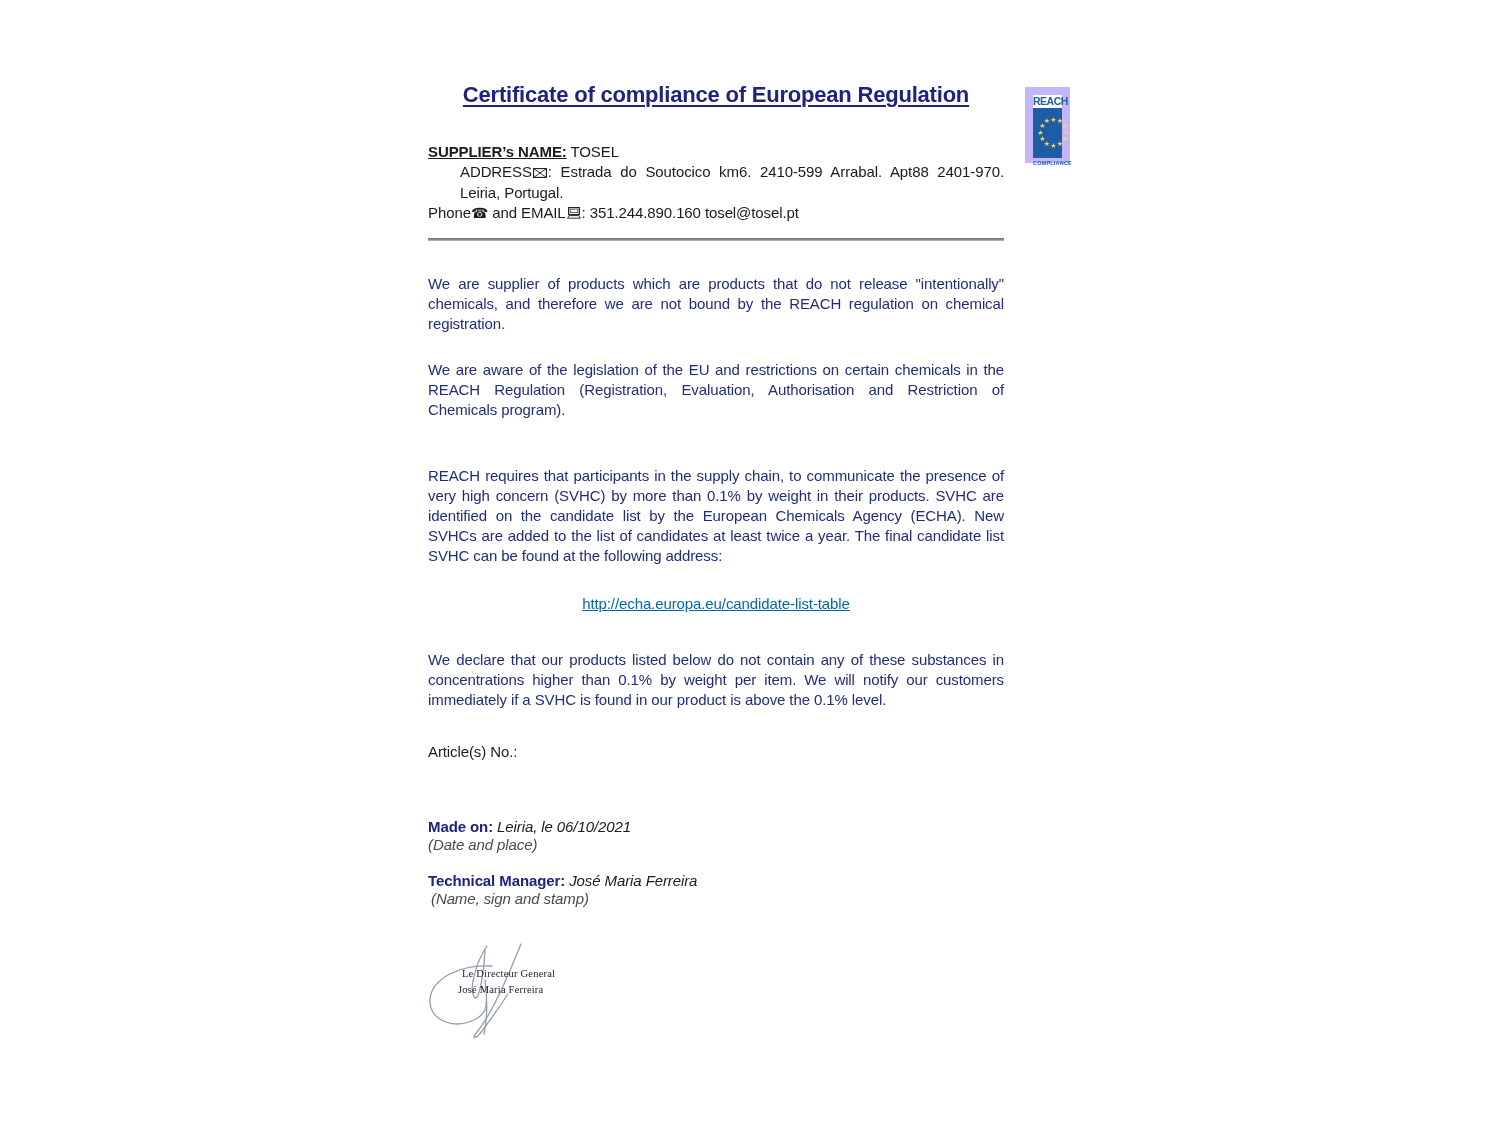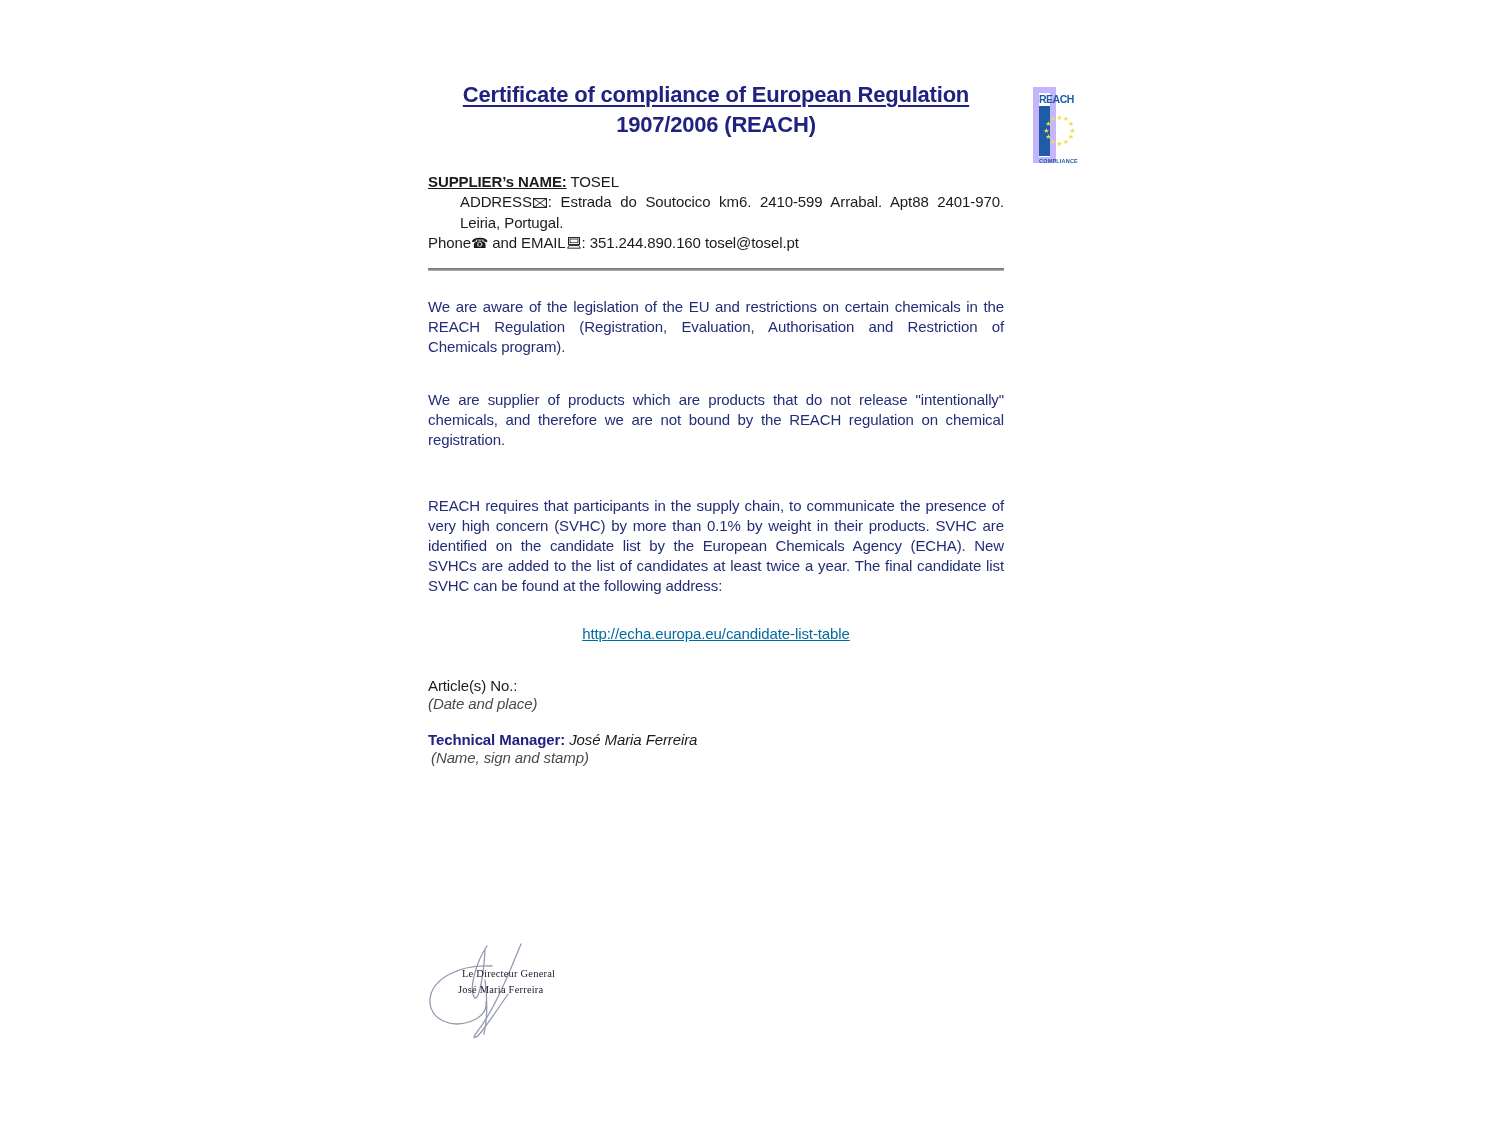--- a/index.html
+++ b/index.html
@@ -43,72 +43,74 @@
   .mgr-line { margin-top:19px; }
   .mgr-note { padding-left:3px; }
   
   .signature { position:absolute; left:425px; top:938px; width:122px; height:115px; }
   .signature svg { position:absolute; left:0; top:0; }
   .stamp-text { position:absolute; font-family:Liberation Serif, serif; font-size:10.5px;
     color:#1a1a30; white-space:nowrap; letter-spacing:0.2px; }
   .stamp-line1 { left:37px; top:30px; }
   .stamp-line2 { left:33px; top:46px; }
   
-  .reach-logo { position:absolute; left:1025px; top:87px; width:23px; height:76px;
-    box-sizing:border-box; border:6px solid #c4b5fd; background:#fff;margin-left:8px; }
+  .reach-logo { position:absolute; left:1025px; top:87px; width:45px; height:76px;
+    box-sizing:border-box; border:8px solid #c4b5fd; background:#fff; }
   .logo-reach-text { height:13px; line-height:13px; text-align:center; color:#1e5ca8;
     font-weight:bold; font-size:10.5px; letter-spacing:-0.5px; }
   .logo-stars { position:relative; height:48px; background:#1e5ca8;
     border-top:1px solid #1e5ca8; border-bottom:1px solid #1e5ca8; }
   .logo-stars span { position:absolute; color:#f2dc4a; font-size:7px; line-height:7px; width:7px;
     text-align:center; }
   .logo-compliance-text { height:10px; line-height:10px; text-align:center; color:#1e5ca8;
     font-weight:bold; font-size:5.5px; letter-spacing:0.2px; }
 </style>
 </head>
 <body>
 
 <div class="page">
 
   <div class="content">
 
     <div class="title-block">
       <div><span class="title-underline">Certificate of compliance of European Regulation</span></div>
-      <div>1907/2006 (REACH)</div>
     </div>
 
     <div class="supplier">
       <div class="supplier-name-line"><span class="sup-label">SUPPLIER’s NAME:</span>
         <span>TOSEL</span></div>
       <div class="addr-line"><span>ADDRESS</span><span class="inline-icon"><svg width="14" height="10" viewBox="0 0 14 10">
               <rect x="0.6" y="0.6" width="12.8" height="8.8" fill="none" stroke="#1b1b1b" stroke-width="1.1"></rect>
               <path d="M0.6,0.6 L7,5 L13.4,0.6 M0.6,9.4 L7,5 L13.4,9.4" fill="none" stroke="#1b1b1b" stroke-width="0.9"></path>
             </svg></span><span>: Estrada do Soutocico km6. 2410-599 Arrabal. Apt88 2401-970. Leiria, Portugal.</span></div>
       <div><span>Phone</span><span class="glyph-icon">☎</span><span> and EMAIL</span><span class="inline-icon"><svg width="14" height="12" viewBox="0 0 14 12">
               <rect x="1.6" y="0.6" width="10.8" height="7" fill="none" stroke="#1b1b1b" stroke-width="1.1"></rect>
               <rect x="3.1" y="2.1" width="7.8" height="3.6" fill="none" stroke="#1b1b1b" stroke-width="0.7"></rect>
               <path d="M0.6,11.2 L2.2,8.6 L11.8,8.6 L13.4,11.2 Z" fill="none" stroke="#1b1b1b" stroke-width="0.9"></path>
             </svg></span><span>: 351.244.890.160 tosel@tosel.pt</span></div>
     </div>
 
     <div class="rule"></div>
 
+    <p class="bodyp p2">We are supplier of products which are products that do not release "intentionally" chemicals, and therefore we are not bound by the REACH regulation on chemical registration.</p>
+
     <p class="bodyp p1">We are aware of the legislation of the EU and restrictions on certain chemicals in the REACH Regulation (Registration, Evaluation, Authorisation and Restriction of Chemicals program).</p>
-
-    <p class="bodyp p2">We are supplier of products which are products that do not release "intentionally" chemicals, and therefore we are not bound by the REACH regulation on chemical registration.</p>
 
     <p class="bodyp p3">REACH requires that participants in the supply chain, to communicate the presence of very high concern (SVHC) by more than 0.1% by weight in their products. SVHC are identified on the candidate list by the European Chemicals Agency (ECHA). New SVHCs are added to the list of candidates at least twice a year. The final candidate list SVHC can be found at the following address:</p>
 
     <div class="link-row">
       <a>http://echa.europa.eu/candidate-list-table</a>
     </div>
 
+    <p class="bodyp p4">We declare that our products listed below do not contain any of these substances in concentrations higher than 0.1% by weight per item. We will notify our customers immediately if a SVHC is found in our product is above the 0.1% level.</p>
 
     <div class="article-line">Article(s) No.:</div>
 
+    <div class="made-line"><span class="blabel">Made on:</span>
+      <span class="ival">Leiria, le 06/10/2021</span></div>
     <div class="note">(Date and place)</div>
 
     <div class="mgr-line"><span class="blabel">Technical Manager:</span>
       <span class="ival">José Maria Ferreira</span></div>
     <div class="note mgr-note">(Name, sign and stamp)</div>
 
   </div>
 
   <div class="signature">
     <svg width="122" height="115" viewBox="0 0 122 115">

